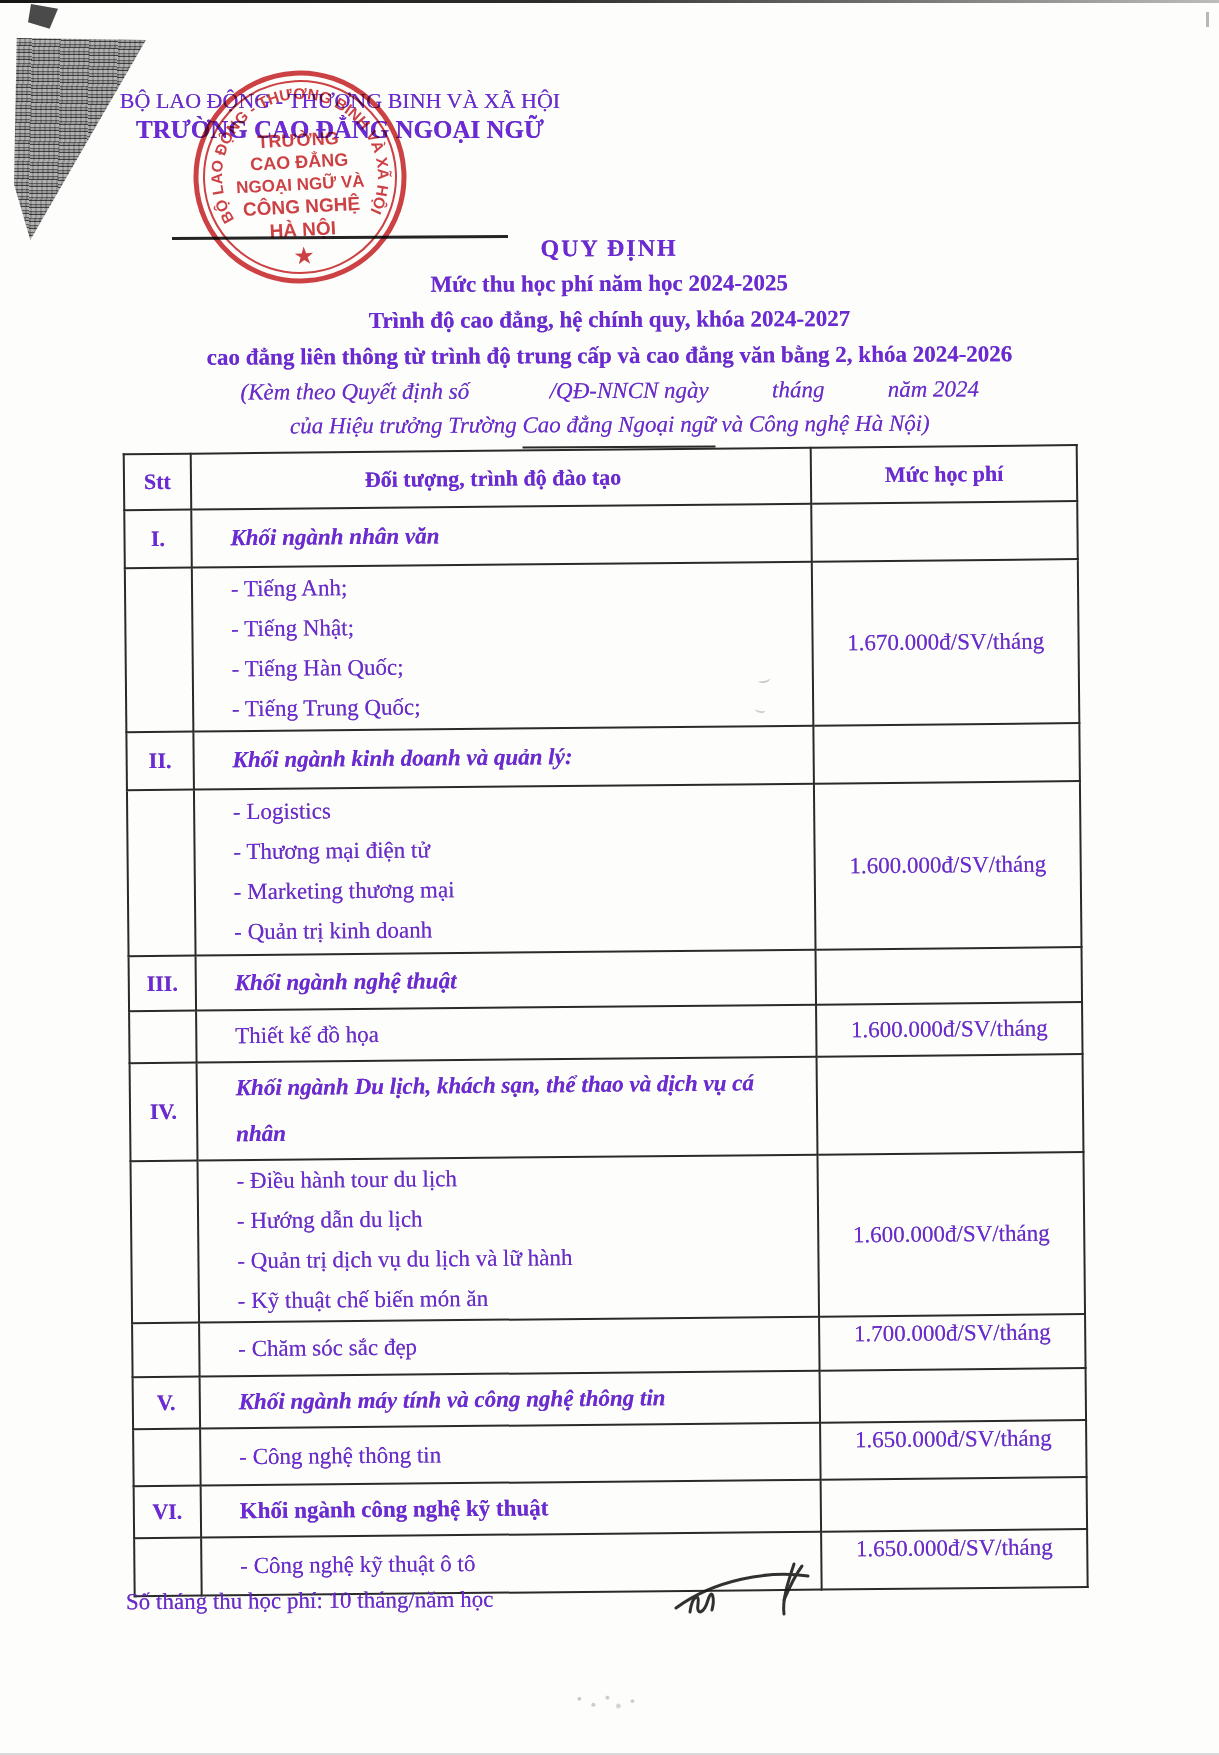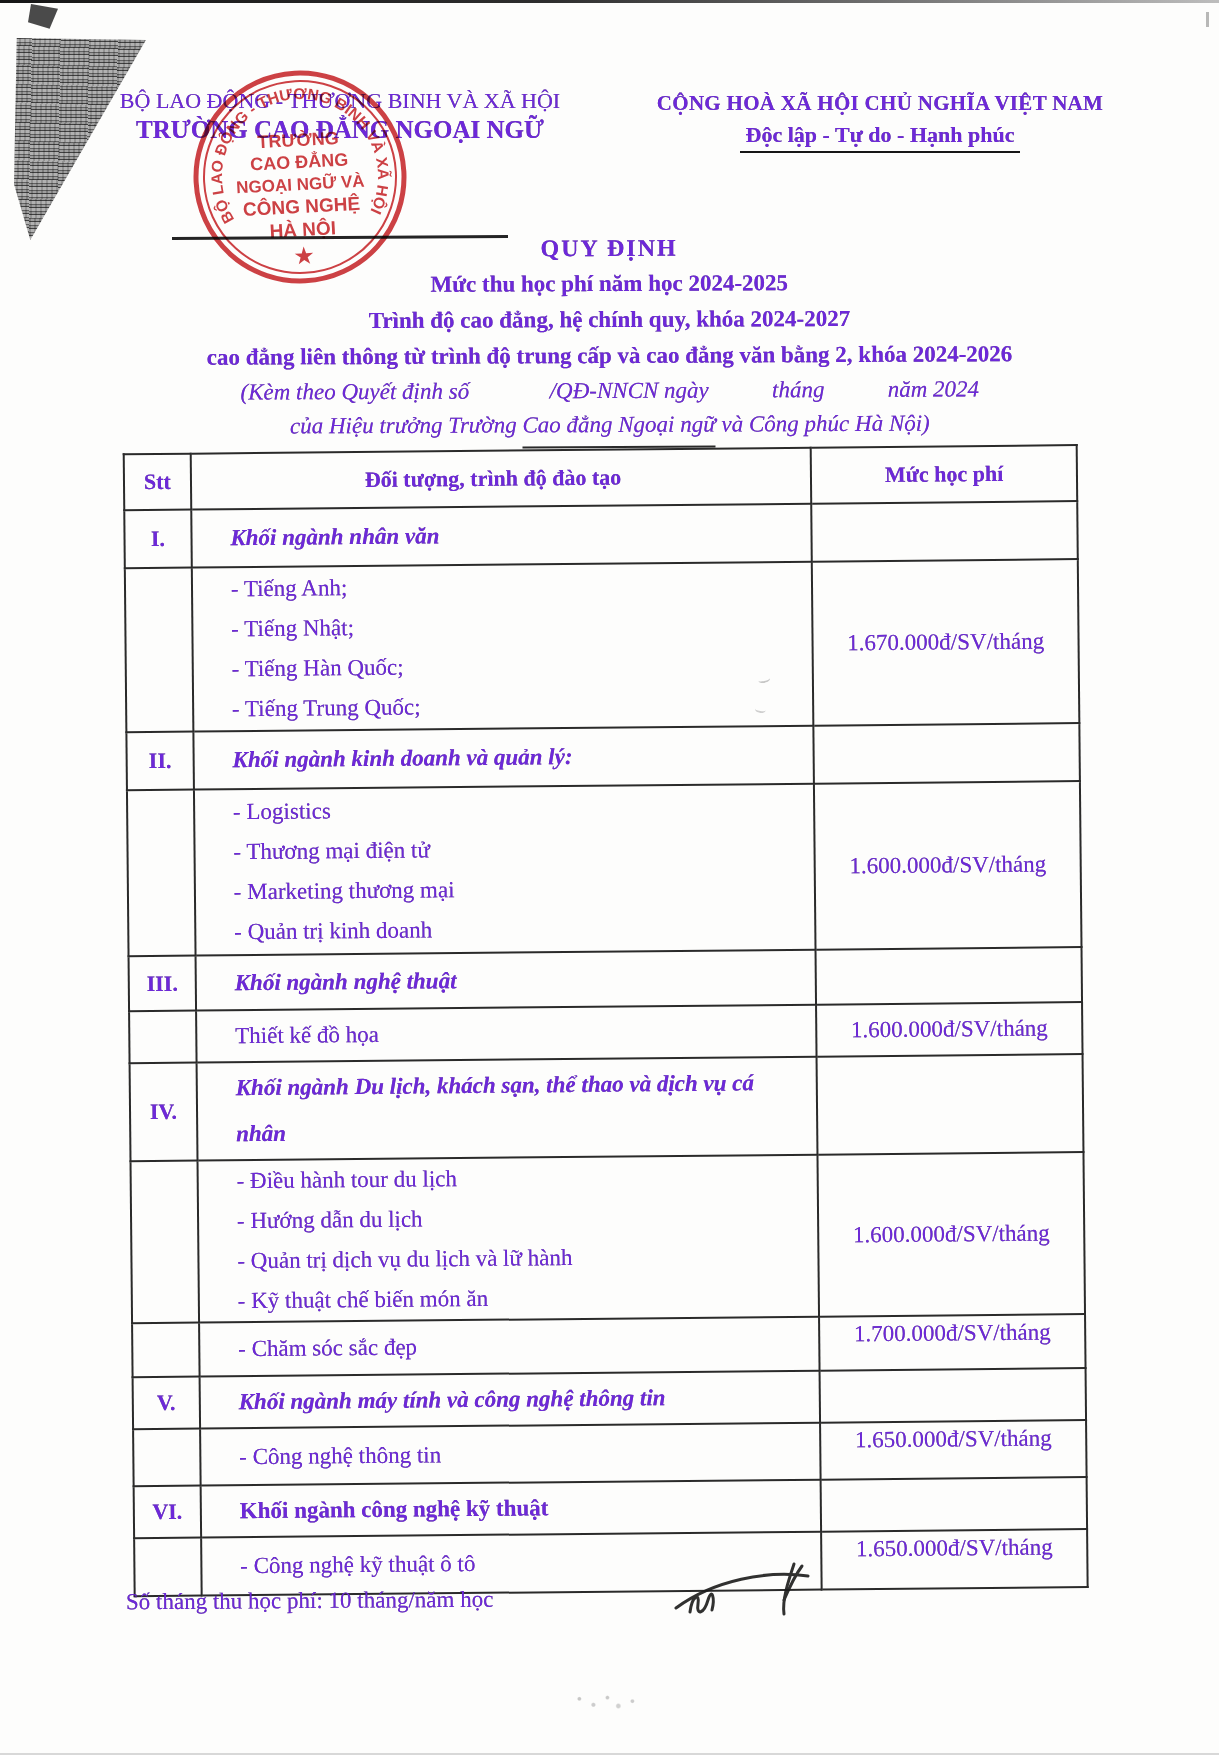--- a/index.html
+++ b/index.html
@@ -90,24 +90,20 @@
   <div class="bottom-edge"></div>
 
   <div class="hdr-left">
     <div class="l1">BỘ LAO ĐỘNG - THƯƠNG BINH VÀ XÃ HỘI</div>
     <div class="l2">TRƯỜNG CAO ĐẲNG NGOẠI NGỮ</div>
     <div style="position:relative;">
         <div class="rule"></div>
       </div>
   </div>
 
-  <div class="hdr-right">
-    <div class="l1">CỘNG HOÀ XÃ HỘI CHỦ NGHĨA VIỆT NAM</div>
-    <div><span class="l2">Độc lập - Tự do - Hạnh phúc</span></div>
-  </div>
 
   <svg class="stamp" viewBox="0 0 230 230">
     <circle cx="115" cy="115" r="104" fill="none" stroke="#c8262b" stroke-width="5"></circle>
     <circle cx="115" cy="115" r="96" fill="none" stroke="#c8262b" stroke-width="2"></circle>
     <defs>
       <path id="ringpath" d="M 47.5 154 A 78 78 0 1 1 182.5 154" fill="none"></path>
     </defs>
     <text font-size="15.5" font-weight="bold" fill="#c8262b">
       <textPath href="#ringpath" startOffset="0" textLength="325" lengthAdjust="spacingAndGlyphs">BỘ LAO ĐỘNG - THƯƠNG BINH VÀ XÃ HỘI</textPath>
     </text>
@@ -118,21 +114,21 @@
     <text x="115" y="174" text-anchor="middle" font-size="19" font-weight="bold" fill="#c8262b">HÀ NỘI</text>
     <text x="115" y="202" text-anchor="middle" font-size="24" fill="#c8262b">★</text>
   </svg>
 
   <div class="title">
     <div class="t1">QUY ĐỊNH</div>
     <div class="t2">Mức thu học phí năm học 2024-2025</div>
     <div class="t3">Trình độ cao đẳng, hệ chính quy, khóa 2024-2027</div>
     <div class="t4">cao đẳng liên thông từ trình độ trung cấp và cao đẳng văn bằng 2, khóa 2024-2026</div>
     <div class="t5">(Kèm theo Quyết định số              /QĐ-NNCN ngày           tháng           năm 2024</div>
-    <div class="t6"><span>của Hiệu trưởng Trường </span><span class="u">Cao đẳng Ngoại ngữ</span><span> và Công phúc Hà Nội)</span></div>
+    <div class="t6"><span>của Hiệu trưởng Trường </span><span class="u">Cao đẳng Ngoại ngữ</span><span> và Công nghệ Hà Nội)</span></div>
   </div>
 
   <table class="feetable">
     <thead>
       <tr>
         <th class="c-no">Stt</th>
         <th class="c-label" style="text-align:center;padding-left:0 !important;">Đối tượng, trình độ đào tạo</th>
         <th class="c-fee">Mức học phí</th>
       </tr>
     </thead>

